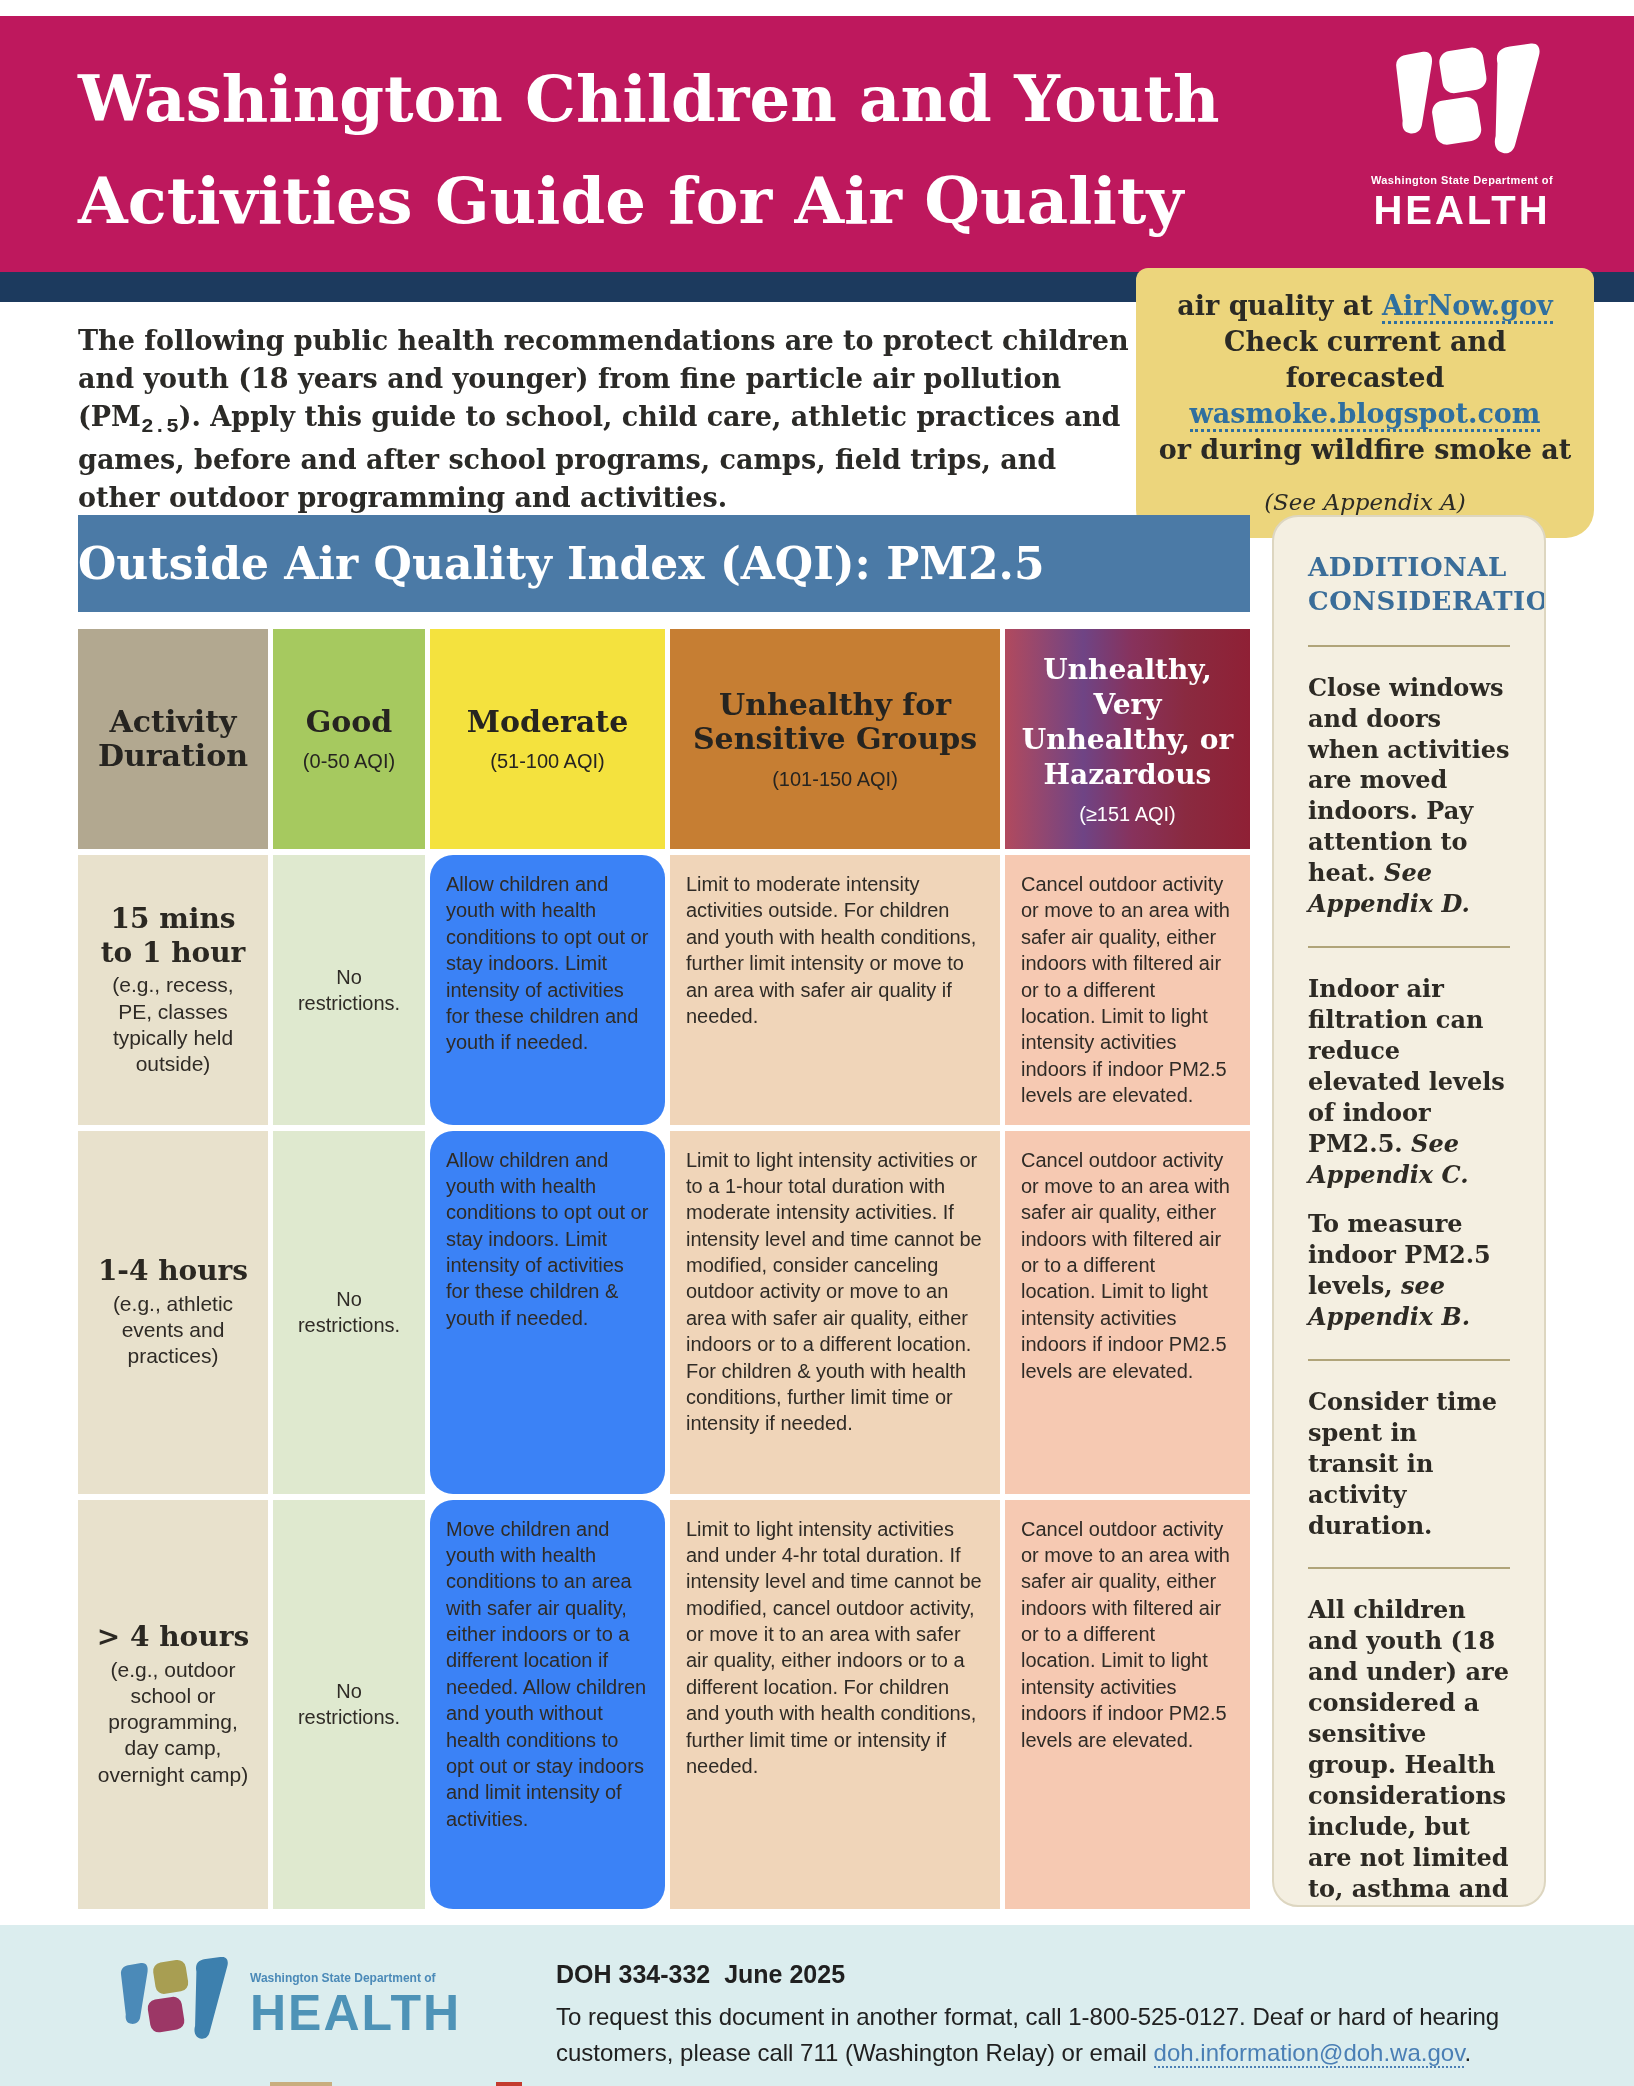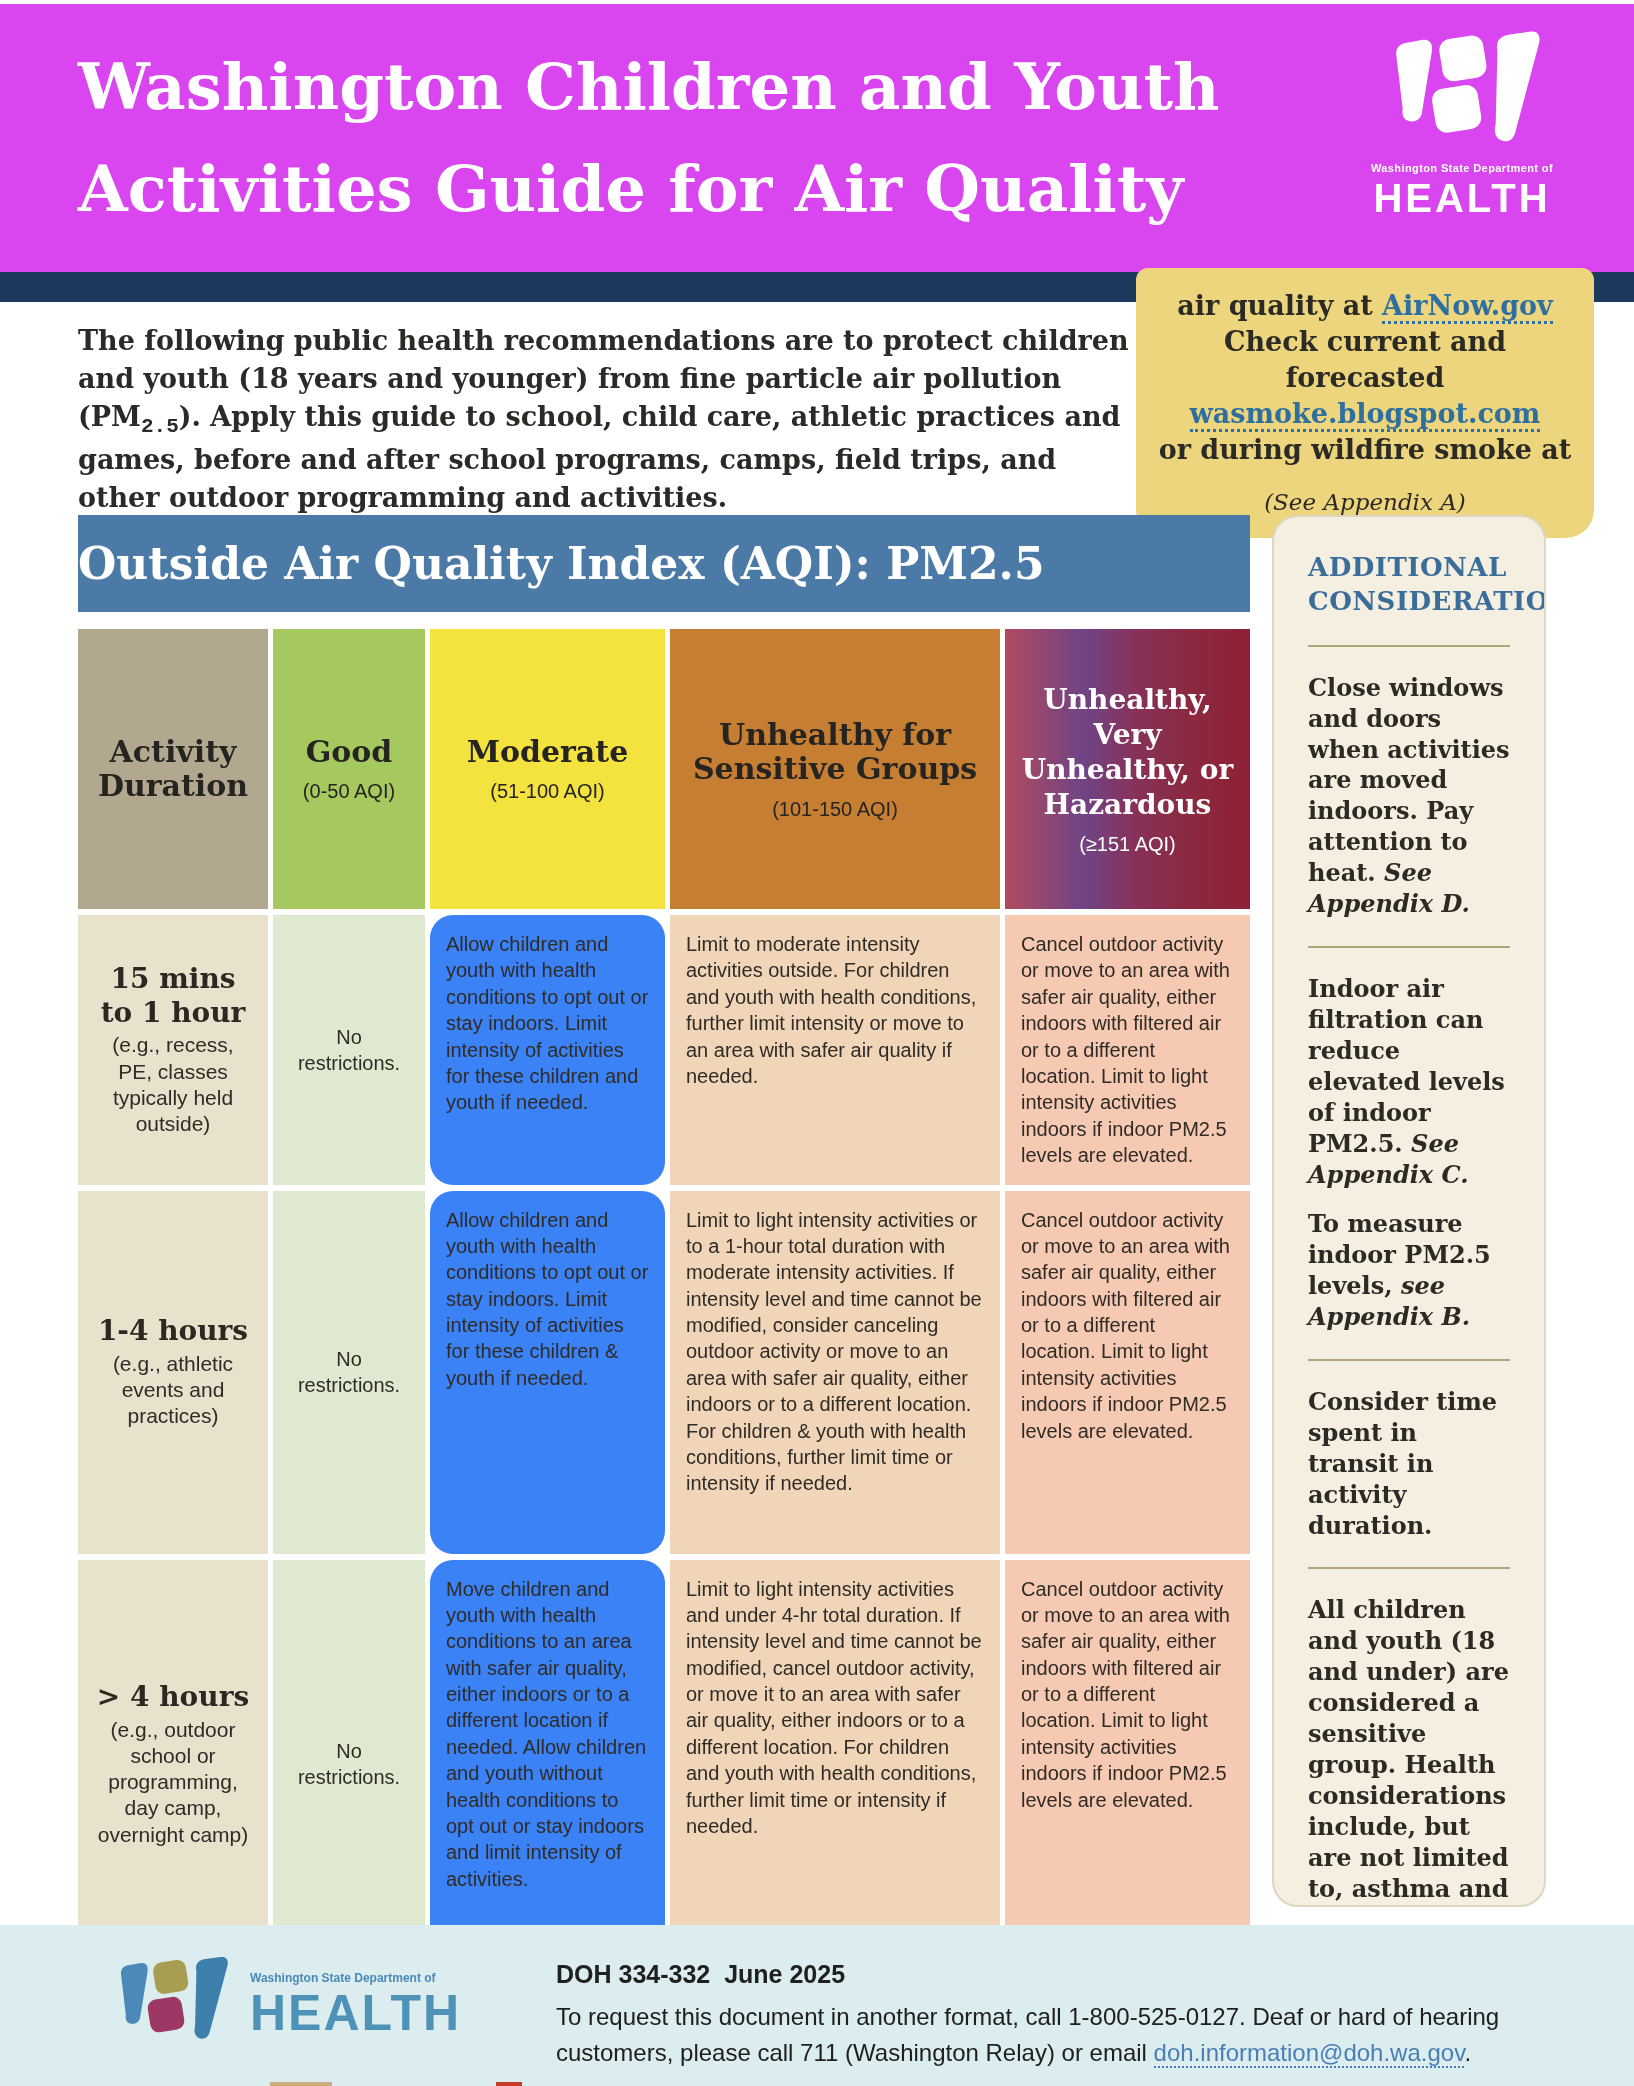--- a/index.html
+++ b/index.html
@@ -1,21 +1,21 @@
 <!DOCTYPE html>
 <html><head>
 <meta charset="utf-8">
 <style>
   * { margin:0; padding:0; box-sizing:border-box; }
   body { background:#888; }
   .page { position:relative; width:1634px; height:2086px; background:#ffffff;
           overflow:hidden; font-family:"Liberation Sans", sans-serif; margin:0 auto; }
 
   
-  .banner { position:absolute; left:0; top:4px; width:1634px; height:272px; background:#d946ef;padding-left:22px; }
+  .banner { position:absolute; left:0; top:16px; width:1634px; height:272px; background:#be185d;padding-left:22px; }
   .banner-titles { position:absolute; left:78px; top:32px; color:#ffffff;
                    font:bold 64px/1.6 "DejaVu Serif", serif; }
   .logo-header { position:absolute; right:46px; top:26px; width:252px; text-align:center; color:#ffffff; }
   .logo-header svg { width:186px; height:124px; }
   .logo-small { font:bold 11px/1.2 "Liberation Sans", sans-serif; letter-spacing:.4px; margin-top:4px; }
   .logo-big   { font:bold 40px/1 "Liberation Sans", sans-serif; letter-spacing:3px; margin-top:3px; }
 
   .navy { position:absolute; left:0; top:272px; width:1634px; height:30px; background:#1c3a5e; }
 
   
@@ -29,21 +29,21 @@
           padding:20px 22px 22px; font:bold 27px/1.33 "DejaVu Serif", serif; color:#2b2a25; }
   .note a { color:#2f6f9f; text-decoration:none; border-bottom:3px dotted #2f6f9f; cursor:pointer; }
   .note-appendix { font:italic 23px/1.2 "DejaVu Serif", serif; font-weight:normal; margin-top:21px; }
 
   
   .tbl { position:absolute; left:78px; top:515px; width:1172px; }
   .tbl-title { height:97px; background:#4b7aa6; color:#ffffff; text-align:left;
                font:bold 44px/97px "DejaVu Serif", serif; margin-bottom:17px; }
   .grid { display:grid; grid-template-columns:190px 152px 235px 330px 1fr; column-gap:5px; }
   .headers { margin-bottom:6px; }
-  .headers > div { height:280px; display:flex; flex-direction:column; justify-content:center;
+  .headers > div { height:220px; display:flex; flex-direction:column; justify-content:center;
                    align-items:center; text-align:center; padding:0 14px; }
   .h-label { font:bold 30px/1.15 "DejaVu Serif", serif; color:#262420; }
   .h-sub   { font:20px/1.2 "Liberation Sans", sans-serif; color:#262420; margin-top:10px; }
   .col-h-duration { background:#b2a890; }
   .col-h-good     { background:#a6c95f; }
   .col-h-moderate { background:#f4e23e; }
   .col-h-usg      { background:#c67e33; }
   .col-h-unhealthy{ background:linear-gradient(90deg,#b14a5e 0%,#6f4485 32%,#87325c 52%,#8a2a40 74%,#8f2035 100%); }
   .col-h-unhealthy .h-label { color:#ffffff; font-size:28px; line-height:1.25; }
   .col-h-unhealthy .h-sub   { color:#ffffff; }

